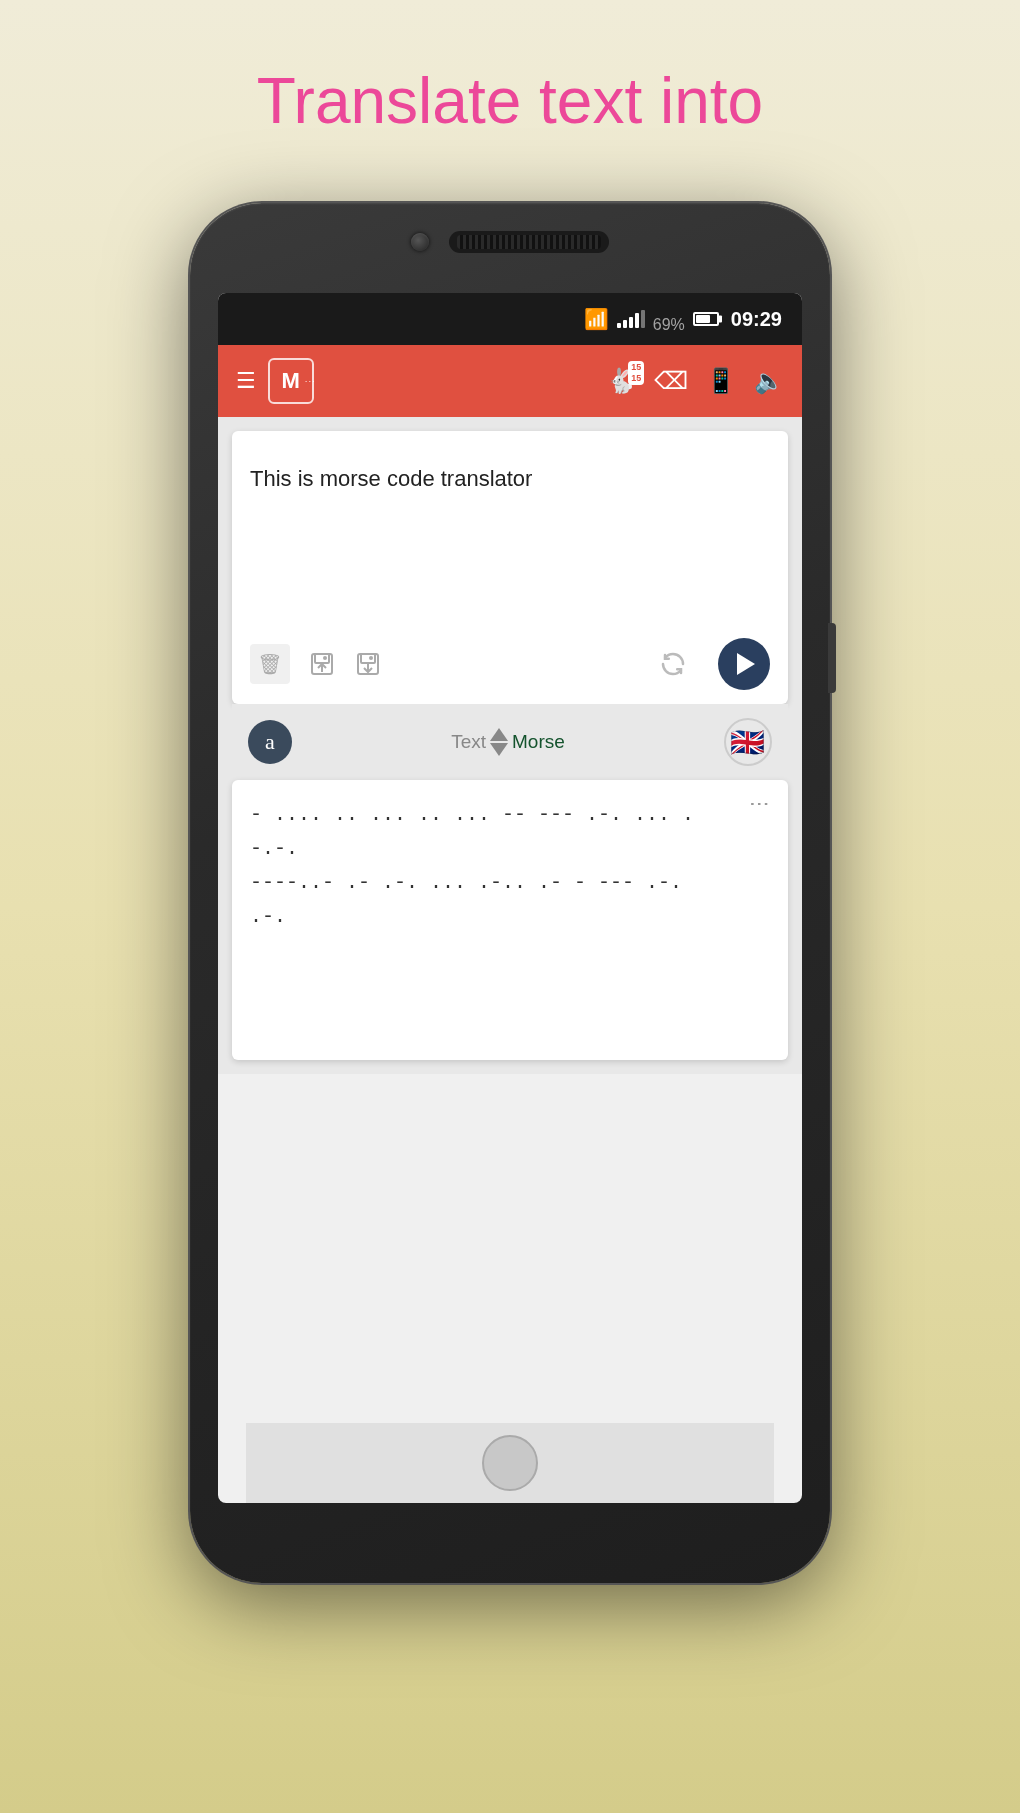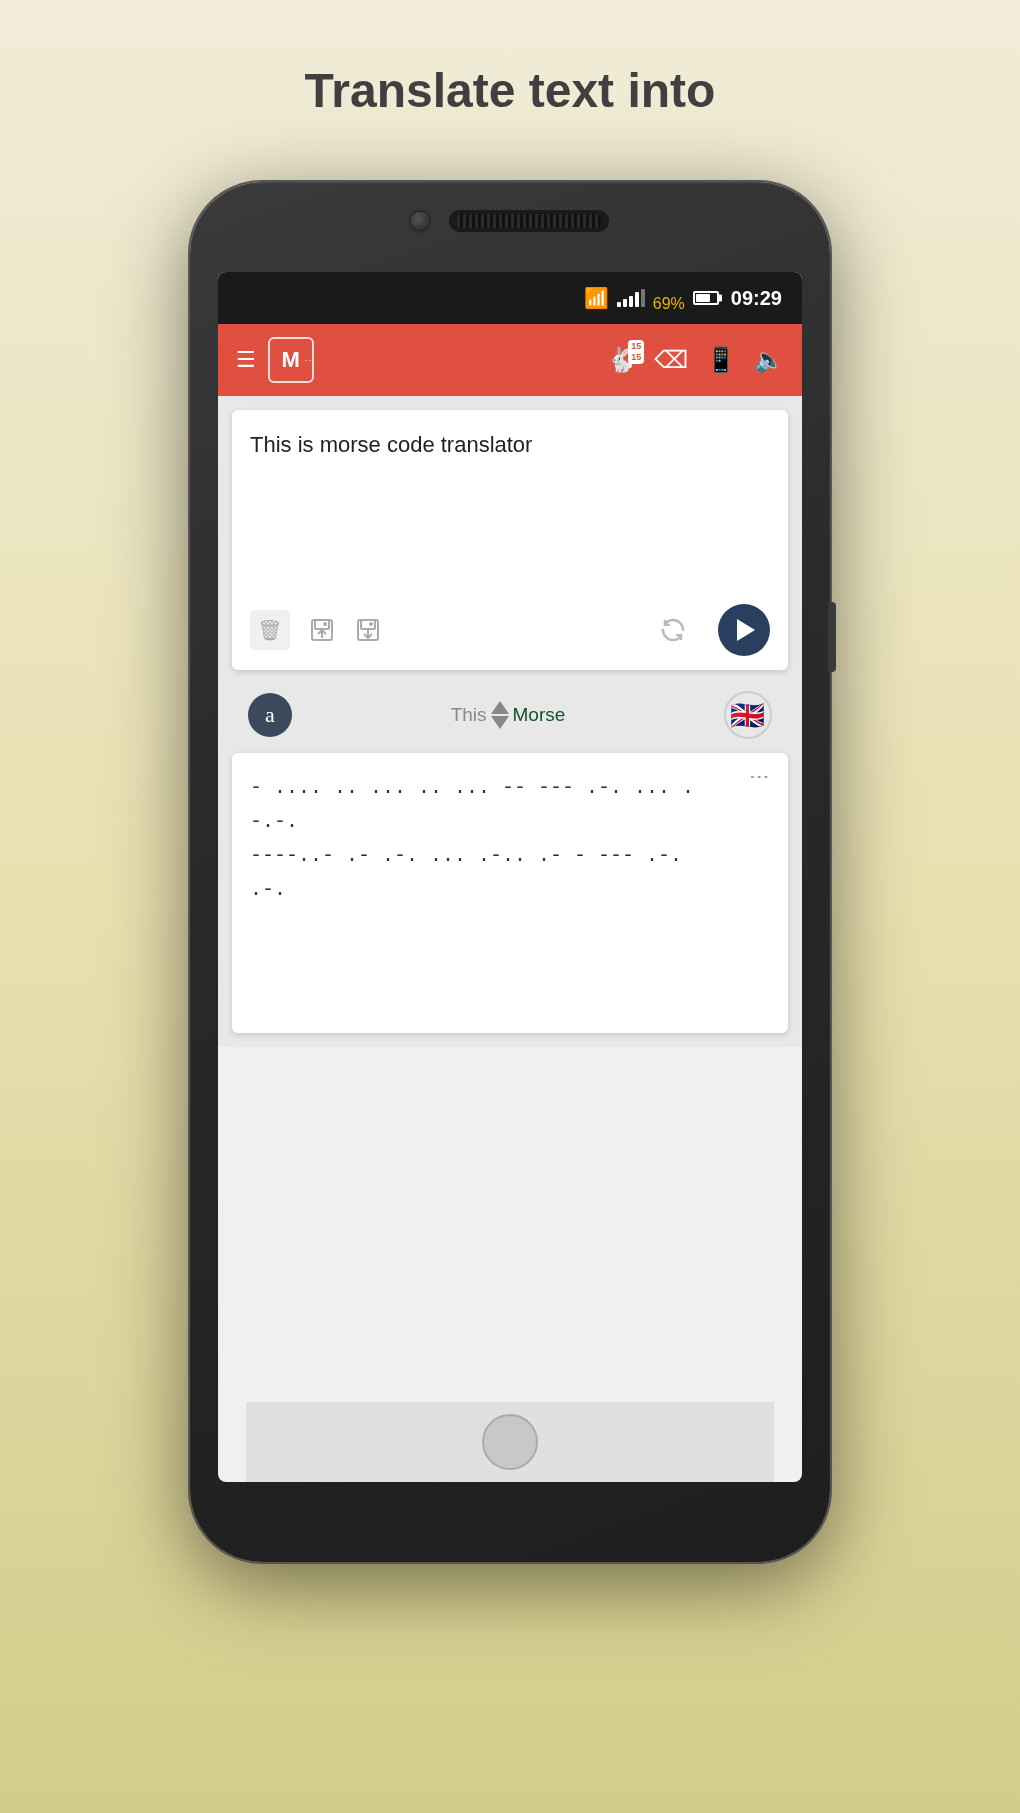--- a/index.html
+++ b/index.html
@@ -125,21 +125,21 @@
       height: 18px;
     }
 
     .signal-bar {
       background: white;
       border-radius: 1px;
       width: 4px;
     }
 
     .status-battery-pct {
-      color: #eab308;
+      color: #a3a3a3;
       font-size: 16px;
       font-weight: 500;
       margin-top: 12px;
     }
 
     .battery-icon {
       display: flex;
       align-items: center;
       position: relative;
     }
@@ -266,22 +266,22 @@
       display: flex;
       flex-direction: column;
       gap: 0;
     }
 
     
     .input-card {
       background: white;
       border-radius: 6px;
       box-shadow: 0 2px 6px rgba(0,0,0,0.15);
-      padding: 18px 18px 14px;
-      margin-bottom: 7px;
+      padding: 31px 18px 14px;
+      margin-bottom: 0;
     }
 
     .input-text {
       font-size: 22px;
       color: #222;
       line-height: 1.5;
       min-height: 160px;
     }
 
     .input-actions {
@@ -438,21 +438,21 @@
       width: 56px;
       height: 56px;
       border-radius: 50%;
       background: #c8c8c8;
       border: 2px solid #aaa;
     }
   </style>
 </head>
 <body>
 
-<div style="text-align:center; margin-top:60px; color:#404040; font-size:48px; font-weight:700; line-height:1.3;">
+<div style="text-align:center; margin-top:60px; color:#ec4899; font-size:64px; font-weight:400; line-height:1.3;">
   <div>Translate text into</div>
 </div>
 
 <div class="phone-wrapper">
 
   <div class="phone-body"></div>
 
   <div class="phone-button-right"></div>
 
   <div class="phone-top-bar">
@@ -562,21 +562,21 @@
             <div class="play-triangle"></div>
           </div>
         </div>
       </div>
 
       <div class="mode-row">
         <div class="mode-avatar">
           <span>a</span>
         </div>
         <div class="mode-switcher">
-          <span class="mode-text-label">This</span>
+          <span class="mode-text-label">Text</span>
           <div class="mode-arrows">
             <div class="arrow-up"></div>
             <div class="arrow-down"></div>
           </div>
           <span class="mode-morse-label">Morse</span>
         </div>
         <div class="flag-circle">
           🇬🇧
         </div>
       </div>

